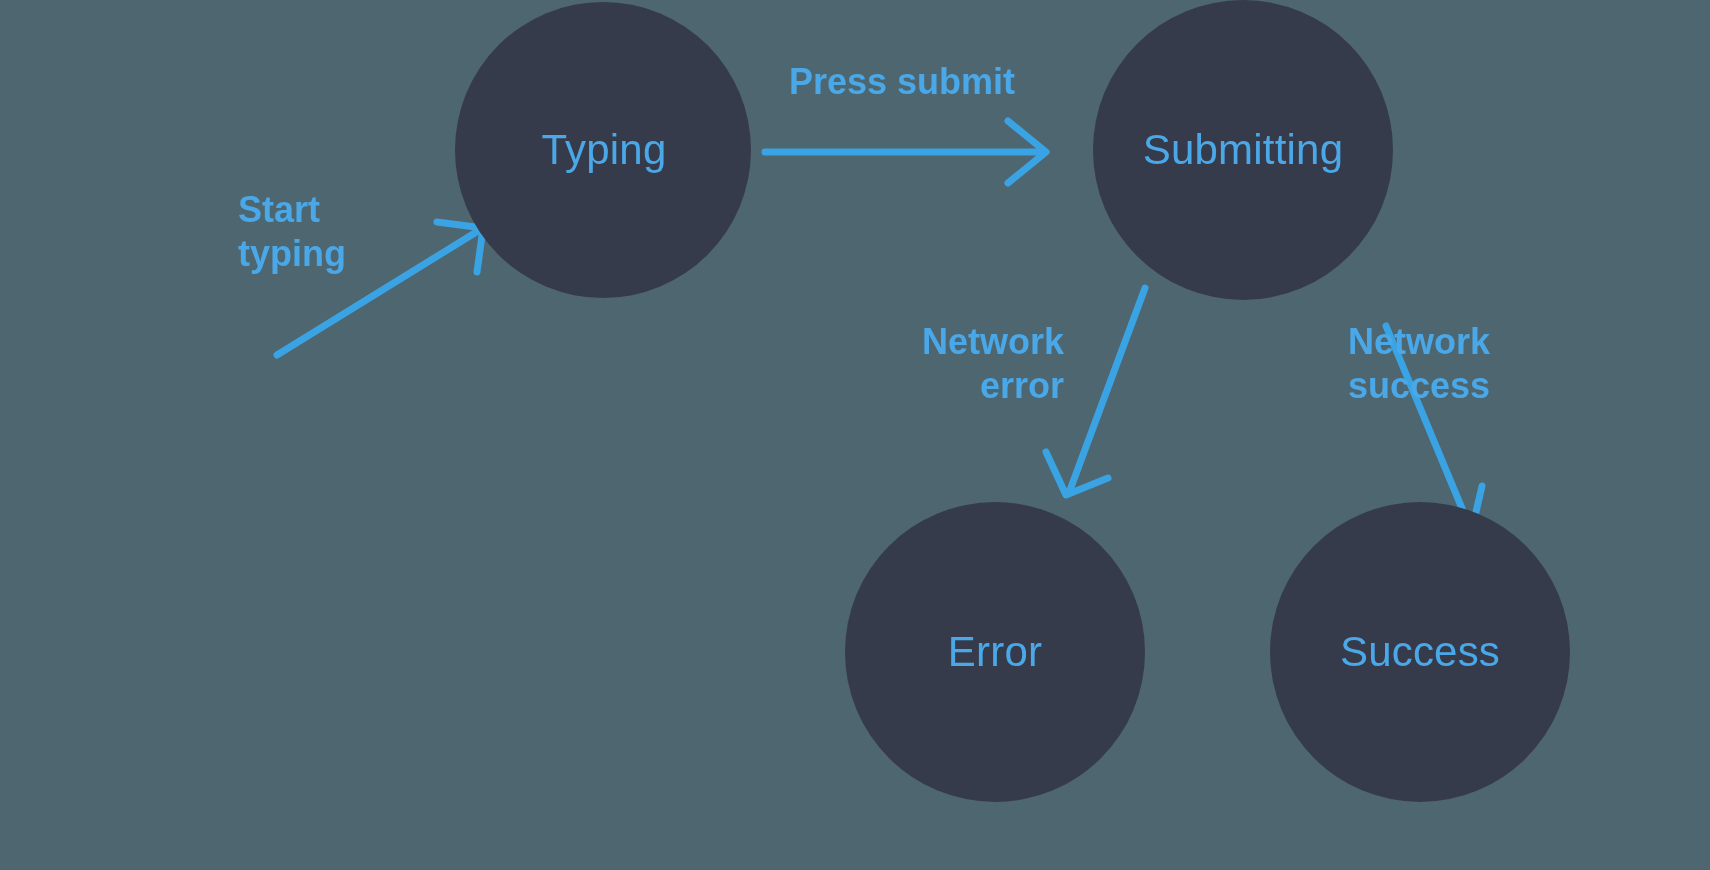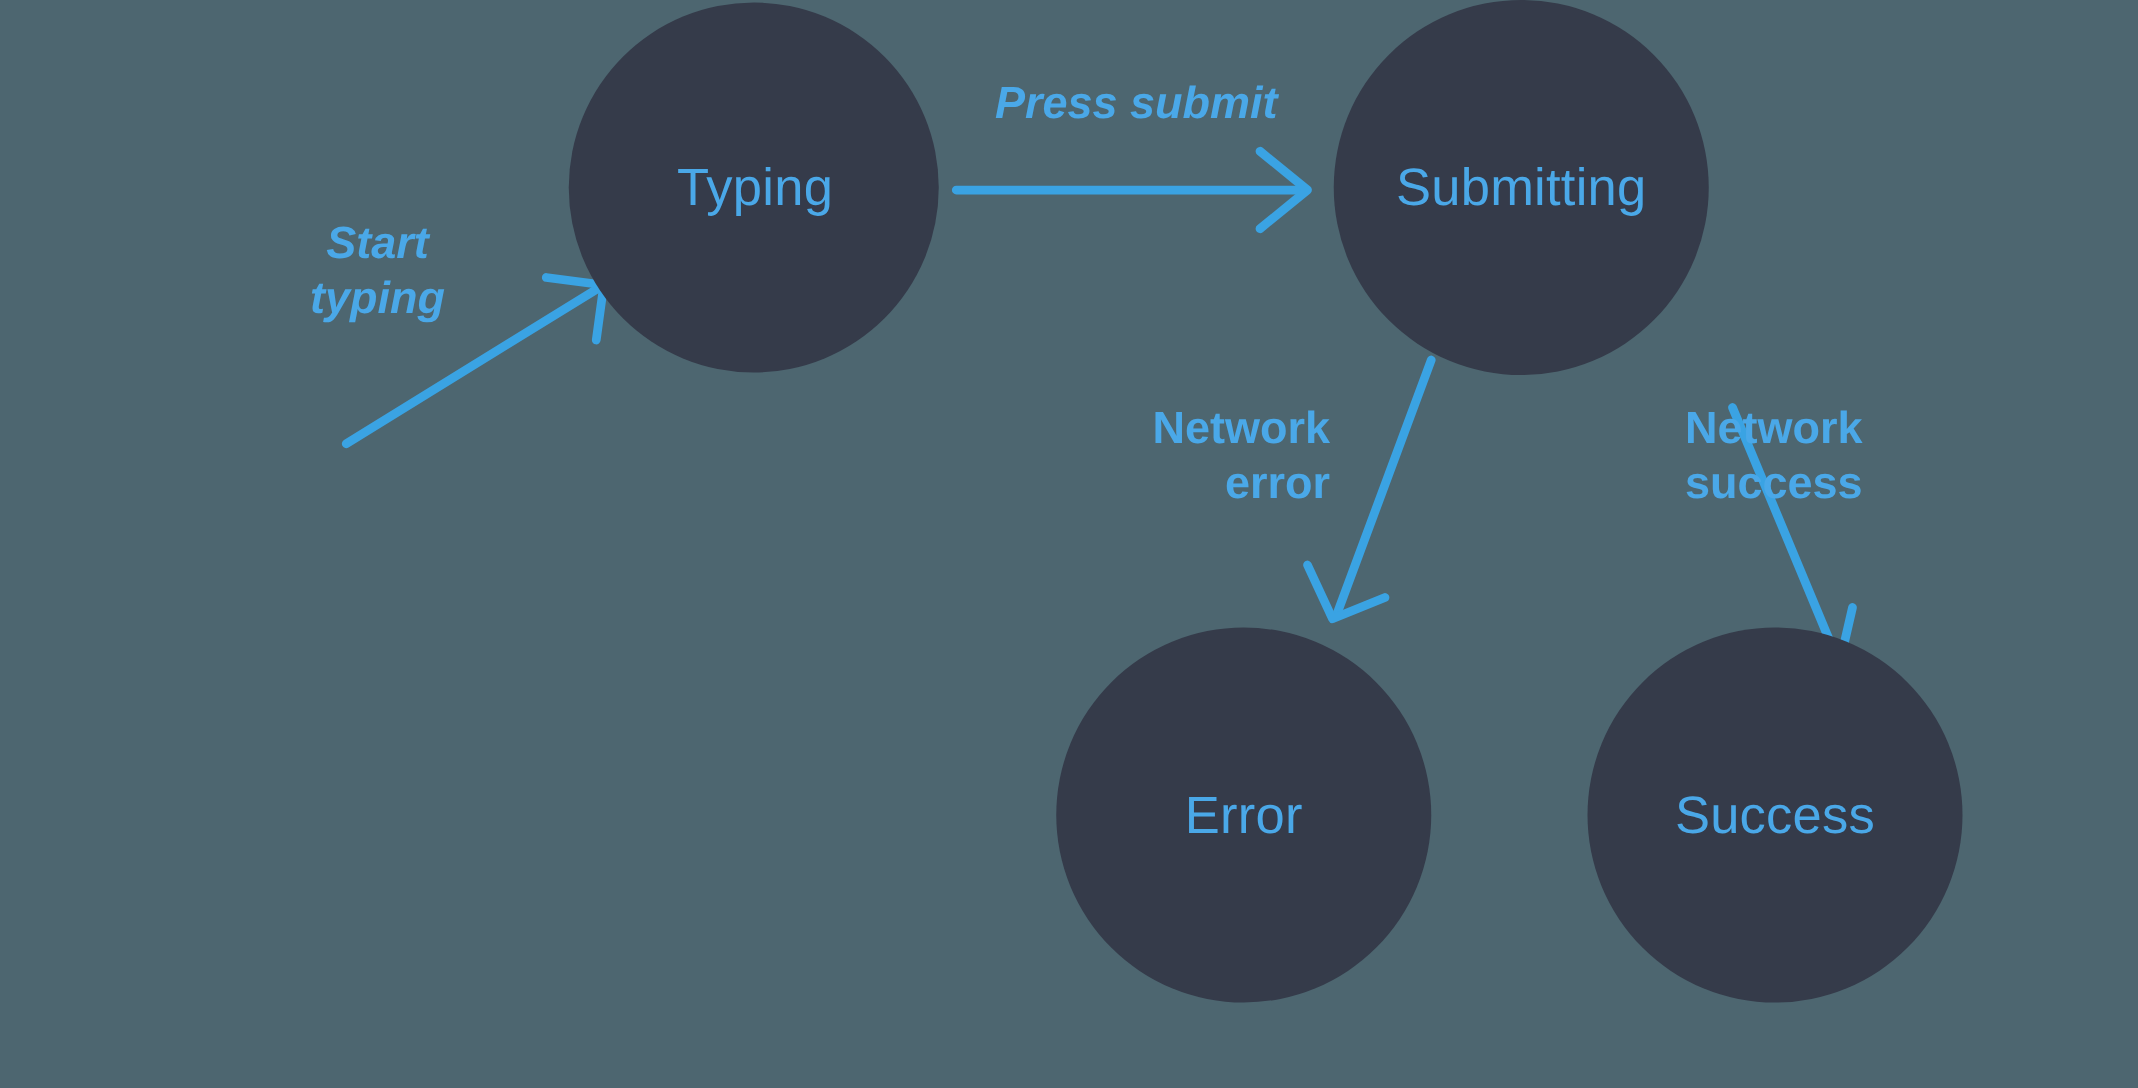--- a/index.html
+++ b/index.html
@@ -41,21 +41,21 @@
     line-height: 1;
   }
   .edge-label {
     position: absolute;
     color: #4aa8e8;
     font-size: 36px;
     font-weight: 700;
     line-height: 1.22;
     white-space: pre-line;
   }
-  .el-center { text-align: center; font-style: italic; }
+  .el-center { text-align: left; }
   .el-right  { text-align: right; }
   .el-left   { text-align: left; }
 </style>
 </head>
 <body>
 
 <div id="stage">
 
   <svg id="edges" viewBox="0 0 1710 870">
     <g fill="none" stroke="#3aa3e3" stroke-width="7" stroke-linecap="round" stroke-linejoin="round">
@@ -81,33 +81,33 @@
       </g>
 
     </g>
   </svg>
 
 
   <div class="node" style="left:455px; top:2px; width:296px; height:296px;">
     <span class="node-label" style="position:relative; left:1px;">Typing</span>
   </div>
 
-  <div class="node" style="left:1067px; top:0px; width:300px; height:300px;">
+  <div class="node" style="left:1093px; top:0px; width:300px; height:300px;">
     <span class="node-label">Submitting</span>
   </div>
 
   <div class="node" style="left:845px; top:502px; width:300px; height:300px;">
     <span class="node-label">Error</span>
   </div>
 
   <div class="node" style="left:1270px; top:502px; width:300px; height:300px;">
     <span class="node-label">Success</span>
   </div>
 
-  <div class="edge-label el-center" style="left:238px; top:172px; width:128px;">Start
+  <div class="edge-label el-center" style="left:238px; top:188px; width:128px;">Start
 typing</div>
 
   <div class="edge-label el-center" style="left:789px; top:60px; width:240px;">Press submit</div>
 
   <div class="edge-label el-right" style="left:845px; top:320px; width:219px;">Network
 error</div>
 
   <div class="edge-label el-left" style="left:1348px; top:320px; width:280px;">Network
 success</div>
 

